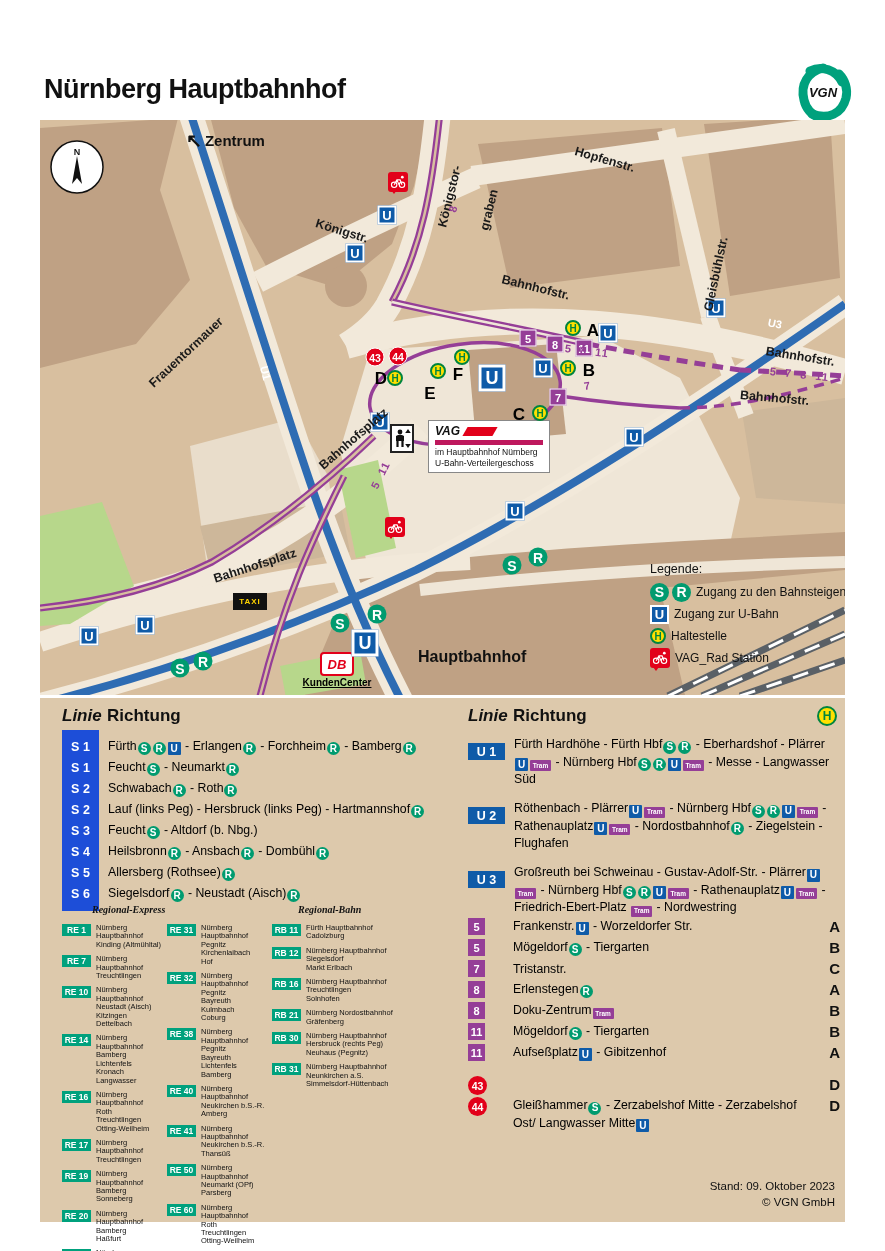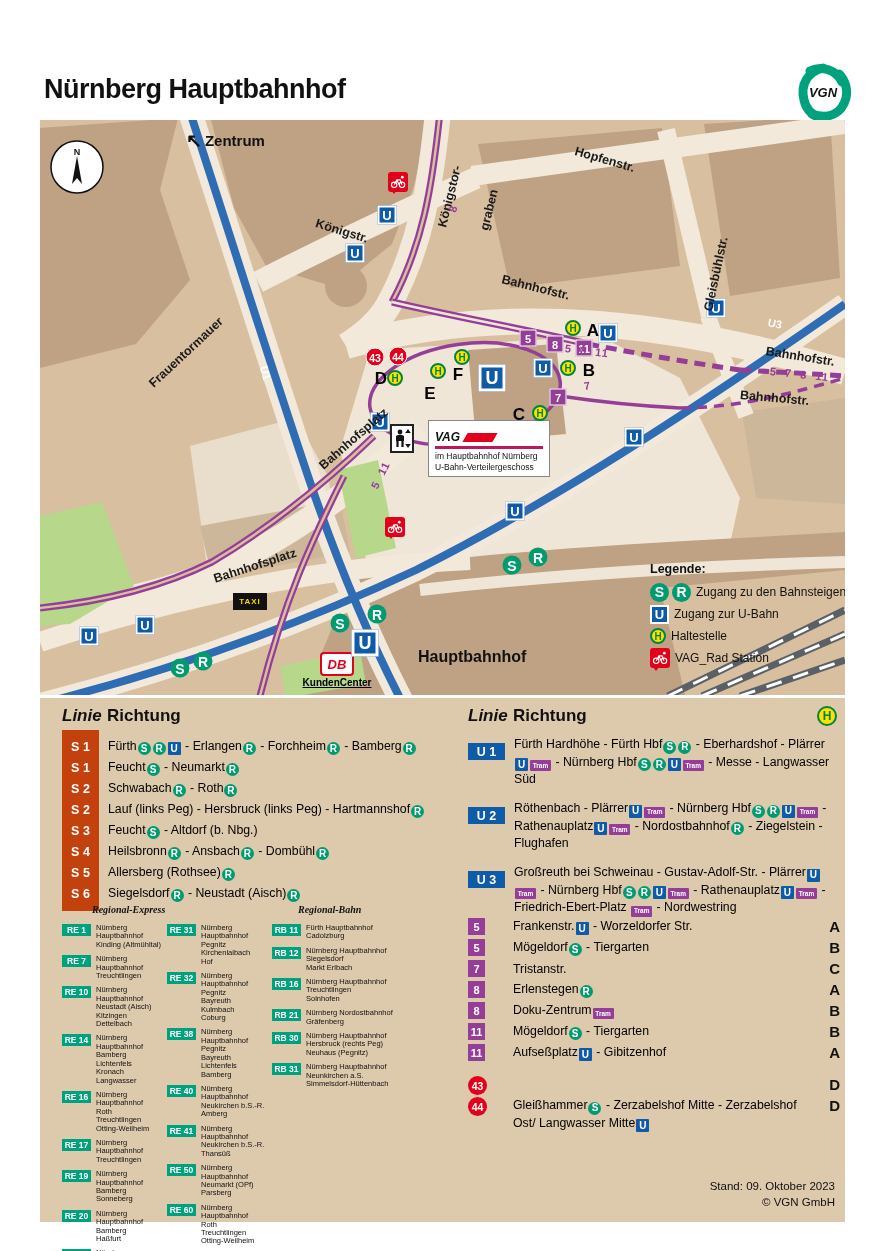--- a/index.html
+++ b/index.html
@@ -30,40 +30,40 @@
   .mi-letter{color:#000;font-size:17px;background:none;width:auto;height:auto;}
   .mi-bike{width:20px;height:20px;background:#e2001a;border-radius:3px;}
   .mi-bike::after{content:"";position:absolute;left:3px;bottom:-5px;border:3px solid transparent;border-top:4px solid #e2001a;}
   .mi.static{position:static;transform:none;display:inline-flex;margin-right:3px;}
   .taxi{position:absolute;left:193px;top:473px;width:34px;height:17px;background:#111;color:#ffd400;font-size:8px;font-weight:bold;letter-spacing:1px;display:flex;align-items:center;justify-content:center;}
   .dbwrap{position:absolute;left:262px;top:532px;width:70px;text-align:center;}
   .db{display:inline-flex;align-items:center;justify-content:center;width:30px;height:20px;background:#fff;border:2.5px solid #e2001a;border-radius:4px;color:#e2001a;font-weight:bold;font-style:italic;font-size:13px;}
   .db-label{font-size:10px;font-weight:bold;text-decoration:underline;color:#000;margin-top:1px;}
   .hbf-label{position:absolute;left:378px;top:528px;font-size:16px;font-weight:bold;color:#111;}
   .vagbox{position:absolute;left:388px;top:300px;width:122px;background:#fff;border:1px solid #888;padding:3px 6px 4px 6px;box-sizing:border-box;}
-  .vag-row{display:flex;align-items:center;border-bottom:3px solid #be185d;padding-bottom:2px;margin-bottom:2px;margin-top:6px;}
+  .vag-row{display:flex;align-items:center;border-bottom:5px solid #be185d;padding-bottom:2px;margin-bottom:2px;}
   .vag-txt{font-weight:bold;font-style:italic;font-size:12px;color:#111;}
   .vag-stripe{display:inline-block;width:30px;height:9px;background:#e2001a;transform:skewX(-30deg);margin-left:5px;}
   .vag-line{font-size:8.5px;color:#111;line-height:10.5px;}
   .lift{position:absolute;left:350px;top:304px;width:24px;height:29px;background:#fff;border:2px solid #222;box-sizing:border-box;display:flex;align-items:center;justify-content:center;}
   .legend{position:absolute;left:610px;top:442px;width:198px;}
-  .legend-title{font-size:12.5px;font-weight:bold;color:#111;margin-bottom:5px;}
+  .legend-title{font-size:12.5px;font-weight:normal;color:#111;margin-bottom:5px;}
   .legend-row{display:flex;align-items:center;height:22px;font-size:12px;color:#111;}
   .legend-label{margin-left:2px;text-align:right;}
 
   
   .panel{position:absolute;left:40px;top:698px;width:805px;height:524px;background:#ddc9ac;}
   .col-left{position:absolute;left:22px;top:8px;width:402px;}
   .col-right{position:absolute;left:428px;top:8px;width:372px;}
   .col-header{display:flex;align-items:center;font-size:17px;font-weight:bold;color:#111;margin-bottom:10px;}
   .col-header .linie{width:45px;font-style:italic;}
   .hdr-h{margin-left:auto;width:20px;height:20px;font-size:12px;}
   .s-row{display:flex;align-items:center;height:21px;}
   .badge{display:flex;align-items:center;justify-content:center;color:#fff;font-weight:bold;flex:none;}
-  .badge-s{width:37px;height:34px;background:#c2410c;font-size:12.5px;margin-right:9px;}
+  .badge-s{width:37px;height:34px;background:#1d4ed8;font-size:12.5px;margin-right:9px;}
   .badge-u{width:37px;height:17px;background:#0f5ba8;font-size:12.5px;margin-right:9px;}
   .badge-tram{width:17px;height:17px;background:#953e97;font-size:11px;margin-right:28px;}
   .badge-bus{width:19px;height:19px;background:#e2001a;border-radius:50%;font-size:10.5px;margin-right:26px;}
   .rtext{font-size:12.3px;color:#000;white-space:nowrap;}
   .u-row{display:flex;align-items:flex-start;margin-bottom:13px;}
   .u-row .badge-u{margin-top:7px;}
   .u-text{white-space:normal;width:318px;line-height:16px;}
   .tram-bus{position:absolute;left:0;top:210px;width:372px;}
   .t-row{display:flex;align-items:center;height:21px;}
   .b-rows{margin-top:13px;}

